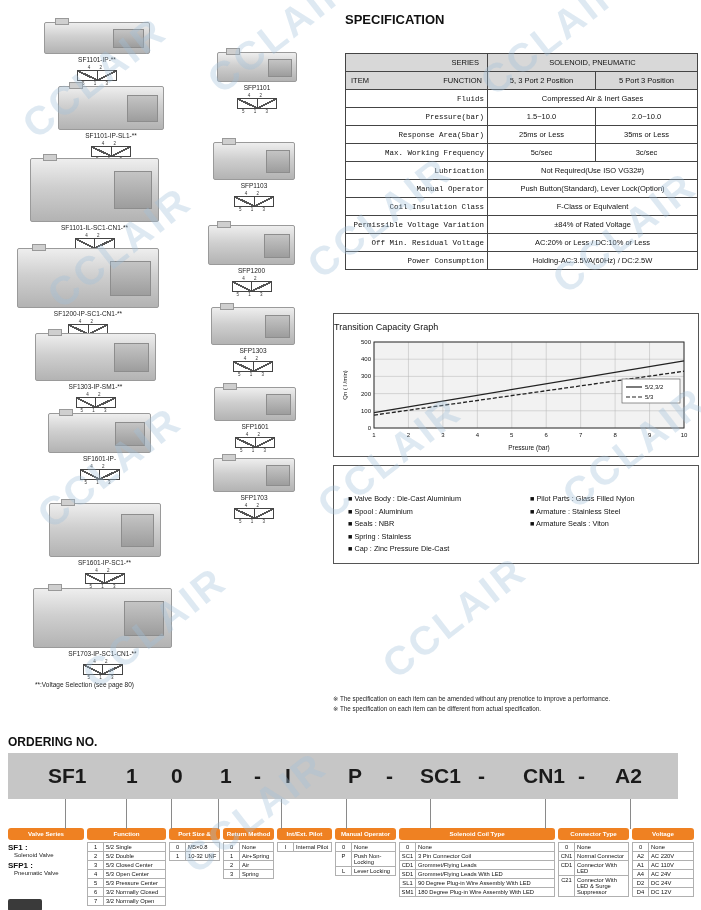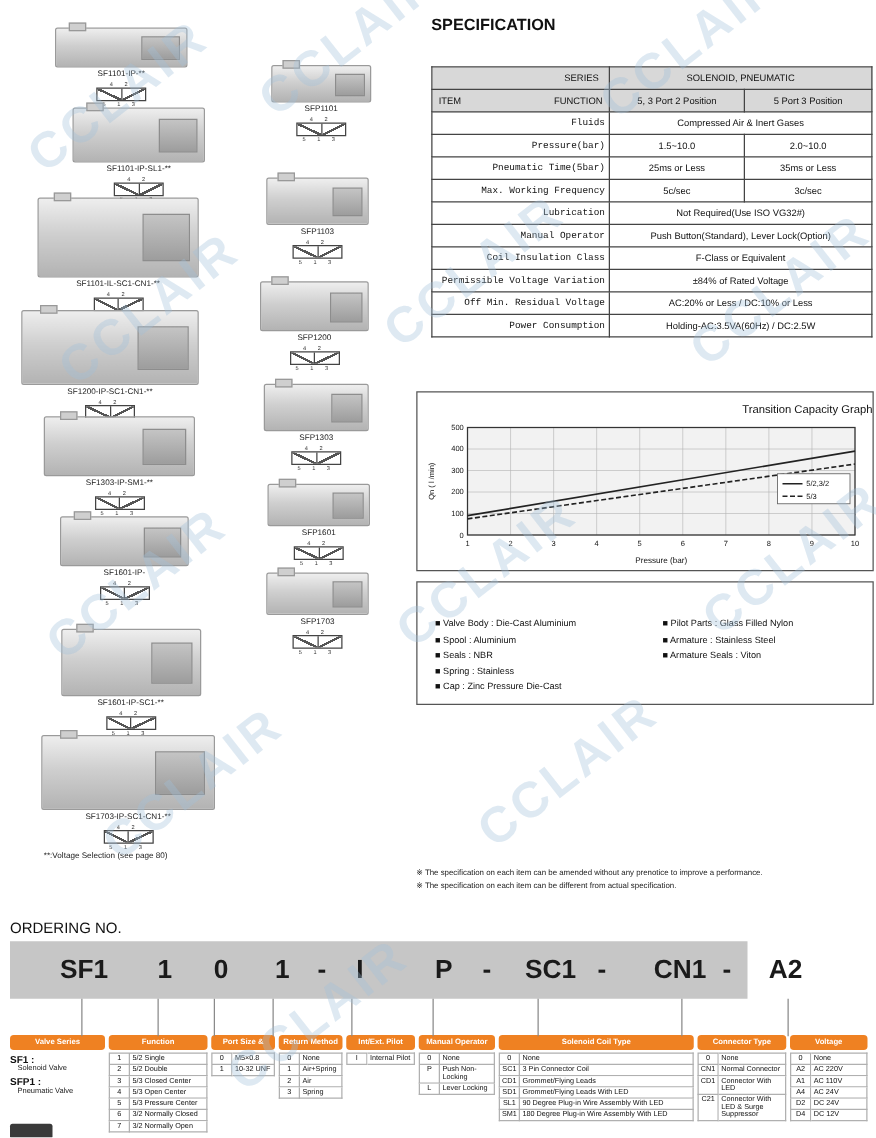--- a/index.html
+++ b/index.html
@@ -32,38 +32,38 @@
   .spec-table td{border:1px solid #444;font-size:7.5px;padding:3px 3px;height:11px;background:#fff;}
   .spec-table tr.hdr td{background:#d8d8d8;}
   .spec-table td.series-lbl{text-align:right;padding-right:8px;}
   .spec-table td.series-val{text-align:center;}
   .spec-table td.item-func{padding:3px 5px;}
   .spec-table td.item-func span:last-child{float:right;}
   .spec-table td.val{text-align:center;}
   .spec-table td.lbl{text-align:right;padding-left:5px;font-family:Liberation Mono, monospace;}
   
   .boxed{position:absolute;left:333px;width:364px;border:1px solid #555;background:transparent;z-index:1;}
-  .box-title{text-align:right;font-size:9px;margin-top:8px;color:#111;}
+  .box-title{text-align:left;font-size:9px;margin-top:8px;color:#111;}
   #graph-box{top:313px;height:142px;}
   #chart-svg{position:absolute;left:4px;top:22px;}
   #materials-box{top:465px;height:97px;}
   .mat-col{position:absolute;top:27px;}
   #mat-left{left:14px;}
   #mat-right{left:196px;}
   .mat-item{font-size:7.3px;line-height:12.5px;color:#111;white-space:nowrap;}
   #plug-box{top:574px;height:114px;}
   #plug-art{display:block;margin:4px auto 0;}
   .plug-codes{width:130px;margin:0 auto;text-align:left;}
   .plug-codes .oc-label{font-size:7px;font-weight:bold;}
   .plug-codes .oc-line{font-size:6px;line-height:8.5px;color:#222;}
   #notes{position:absolute;left:333px;top:694px;z-index:1;}
   .note{font-size:6.3px;line-height:9.5px;color:#222;}
   
-  #ordering-title{position:absolute;left:8px;top:735px;font-size:12px;font-weight:normal;z-index:1;text-align:center;}
-  #ord-band{position:absolute;left:8px;top:753px;width:590px;height:46px;background:#c6c6c6;z-index:1;}
+  #ordering-title{position:absolute;left:8px;top:735px;font-size:12px;font-weight:bold;z-index:1;text-align:center;}
+  #ord-band{position:absolute;left:8px;top:753px;width:670px;height:46px;background:#c6c6c6;z-index:1;}
   .seg{position:absolute;top:0;line-height:46px;font-size:21px;font-weight:bold;color:#1a1a1a;}
   .vline{position:absolute;top:799px;height:30px;width:1px;background:#8a8a8a;z-index:1;}
   #ord-tables{position:absolute;left:0;top:828px;width:701px;z-index:1;}
   .otable{position:absolute;top:0;}
   .ohead{background:#ef8122;color:#fff;font-size:6.2px;font-weight:bold;text-align:center;
          height:12px;line-height:12px;border-radius:3px;margin-bottom:2px;}
   .orow{display:flex;align-items:stretch;}
   .ocode{width:15px;border:1px solid #b0b0b0;font-size:5.8px;text-align:center;padding:1px 0;background:#fff;}
   .odesc{flex:1;border:1px solid #b0b0b0;border-left:none;font-size:5.8px;padding:1px 2px;background:#fff;}
   .orow + .orow .ocode,.orow + .orow .odesc{border-top:none;}
@@ -273,21 +273,21 @@
         <tr>
           <td class="lbl">Fluids</td>
           <td class="val" colspan="2">Compressed Air &amp; Inert Gases</td>
         </tr>
         <tr>
           <td class="lbl">Pressure(bar)</td>
           <td class="val">1.5~10.0</td>
           <td class="val">2.0~10.0</td>
         </tr>
         <tr>
-          <td class="lbl">Pneumatic Time(5bar)</td>
+          <td class="lbl">Response Area(5bar)</td>
           <td class="val">25ms or Less</td>
           <td class="val">35ms or Less</td>
         </tr>
         <tr>
           <td class="lbl">Max. Working Frequency</td>
           <td class="val">5c/sec</td>
           <td class="val">3c/sec</td>
         </tr>
         <tr>
           <td class="lbl">Lubrication</td>

